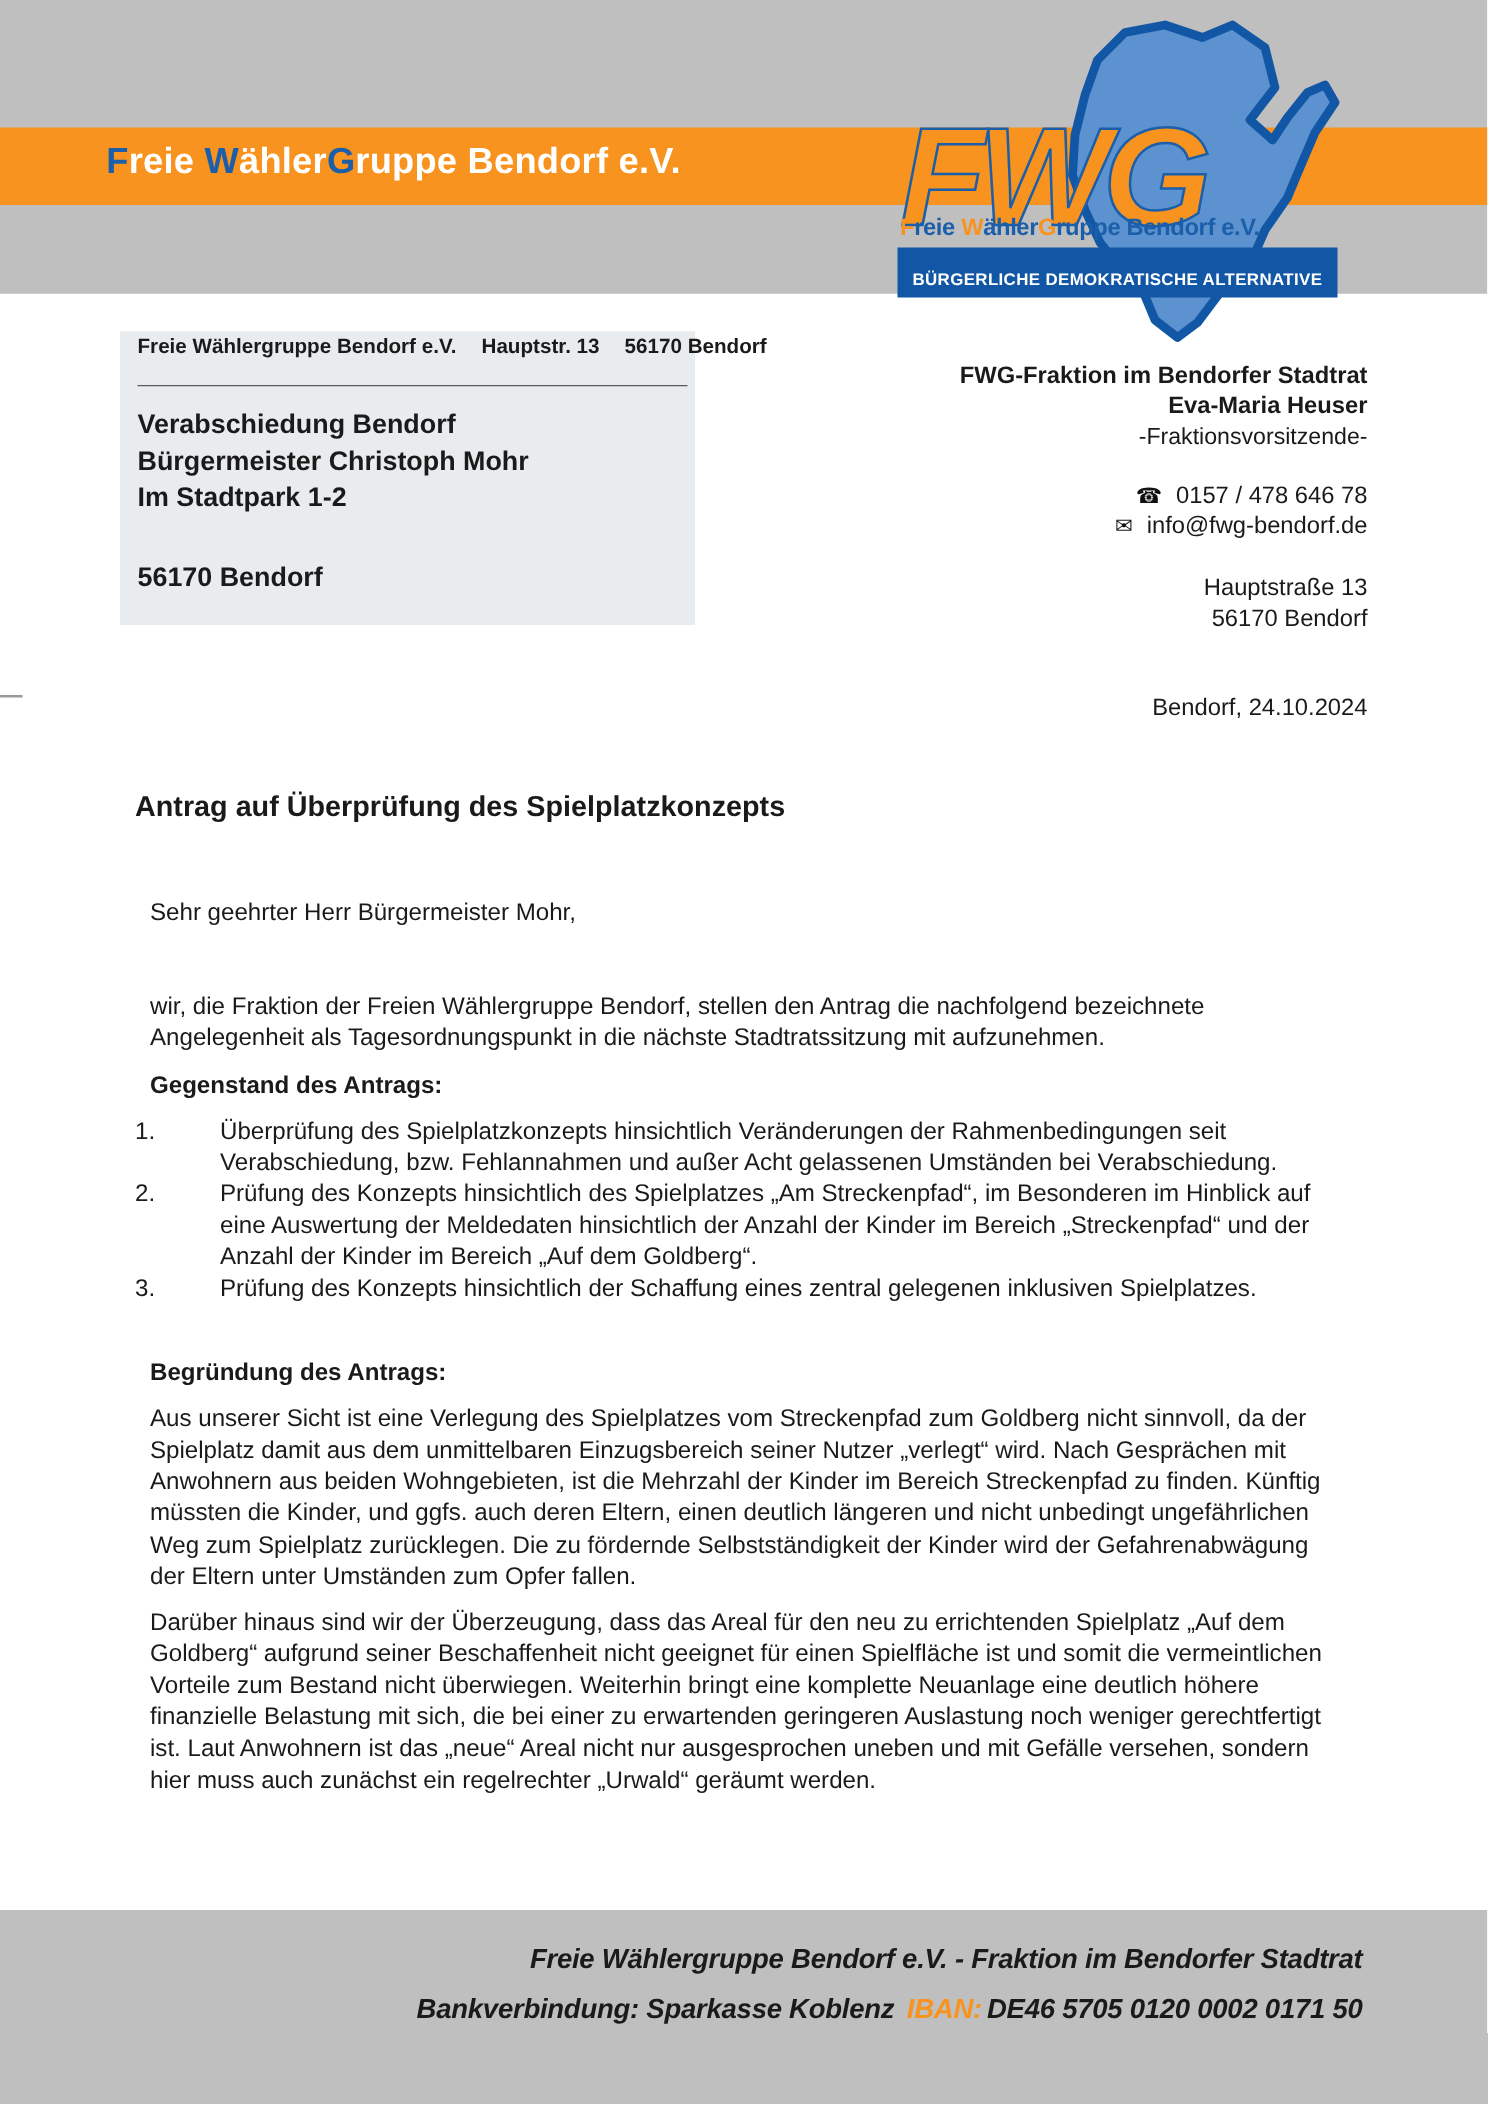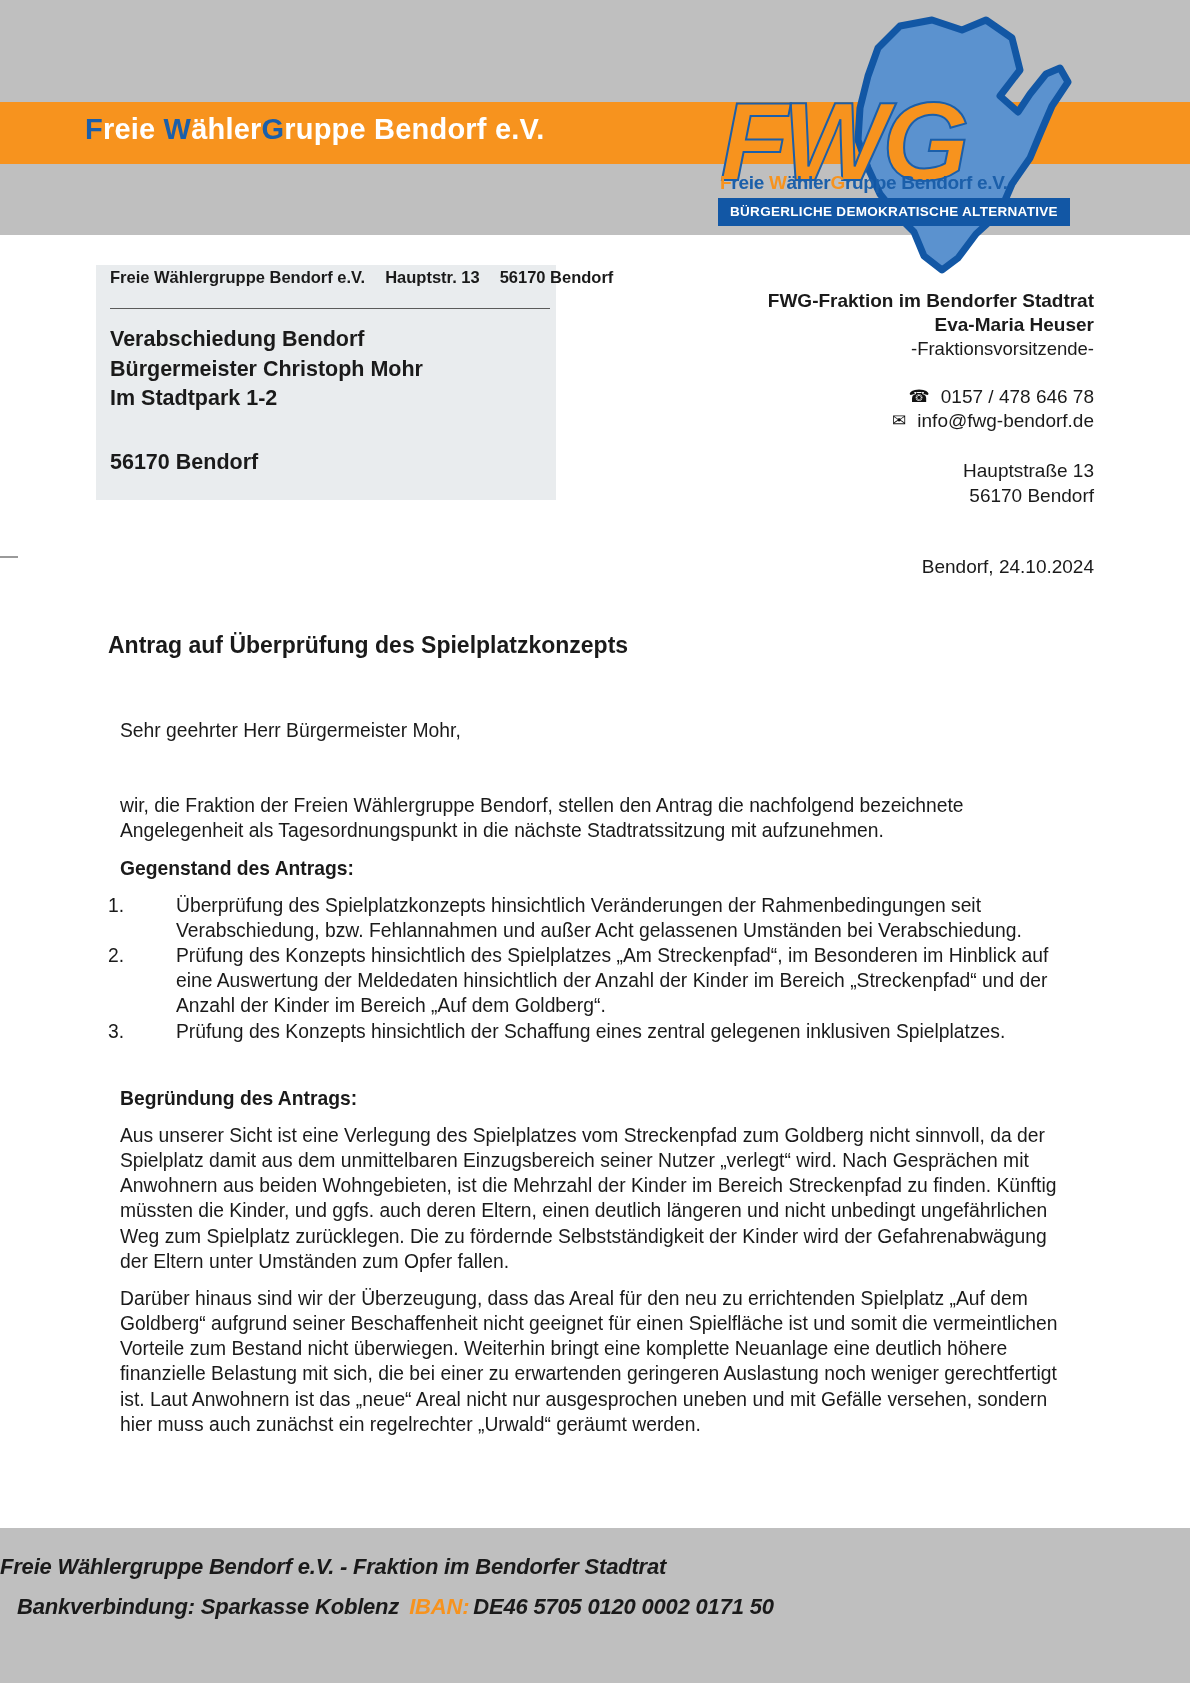--- a/index.html
+++ b/index.html
@@ -71,21 +71,21 @@
   }
   .logo-sub .org { color: #f7931e; }
   .logo-bar {
     position: absolute;
     left: 18px; top: 190px;
     background: #1257a5;
     color: #ffffff;
     font-size: 13.5px;
     font-weight: bold;
     letter-spacing: 0.3px;
-    padding: 6px 12px 7px 12px;
+    padding: 18px 12px 7px 12px;
     white-space: nowrap;
   }
 
   
   .addr-box {
     position: absolute;
     left: 96px; top: 265px;
     width: 460px; height: 235px;
     background: #e9ecee;
   }
@@ -186,21 +186,21 @@
   .footer {
     position: absolute;
     left: 0; bottom: 0;
     width: 1190px; height: 155px;
     background: #bfbfbf;
   }
   .footer-inner {
     position: absolute;
     left: 0; top: 26px;
     width: 1090px;
-    text-align: left;
+    text-align: right;
     font-style: italic;
     font-weight: bold;
     color: #1a1a1a;
   }
   .footer-l1 { font-size: 22px; letter-spacing: -0.2px; }
   .footer-l2 { font-size: 22px; margin-top: 14px; letter-spacing: -0.2px; margin-left: 17px; }
   .iban-label { color: #f7931e; margin: 0 4px 0 10px; }
 </style>
 </head>
 <body>

